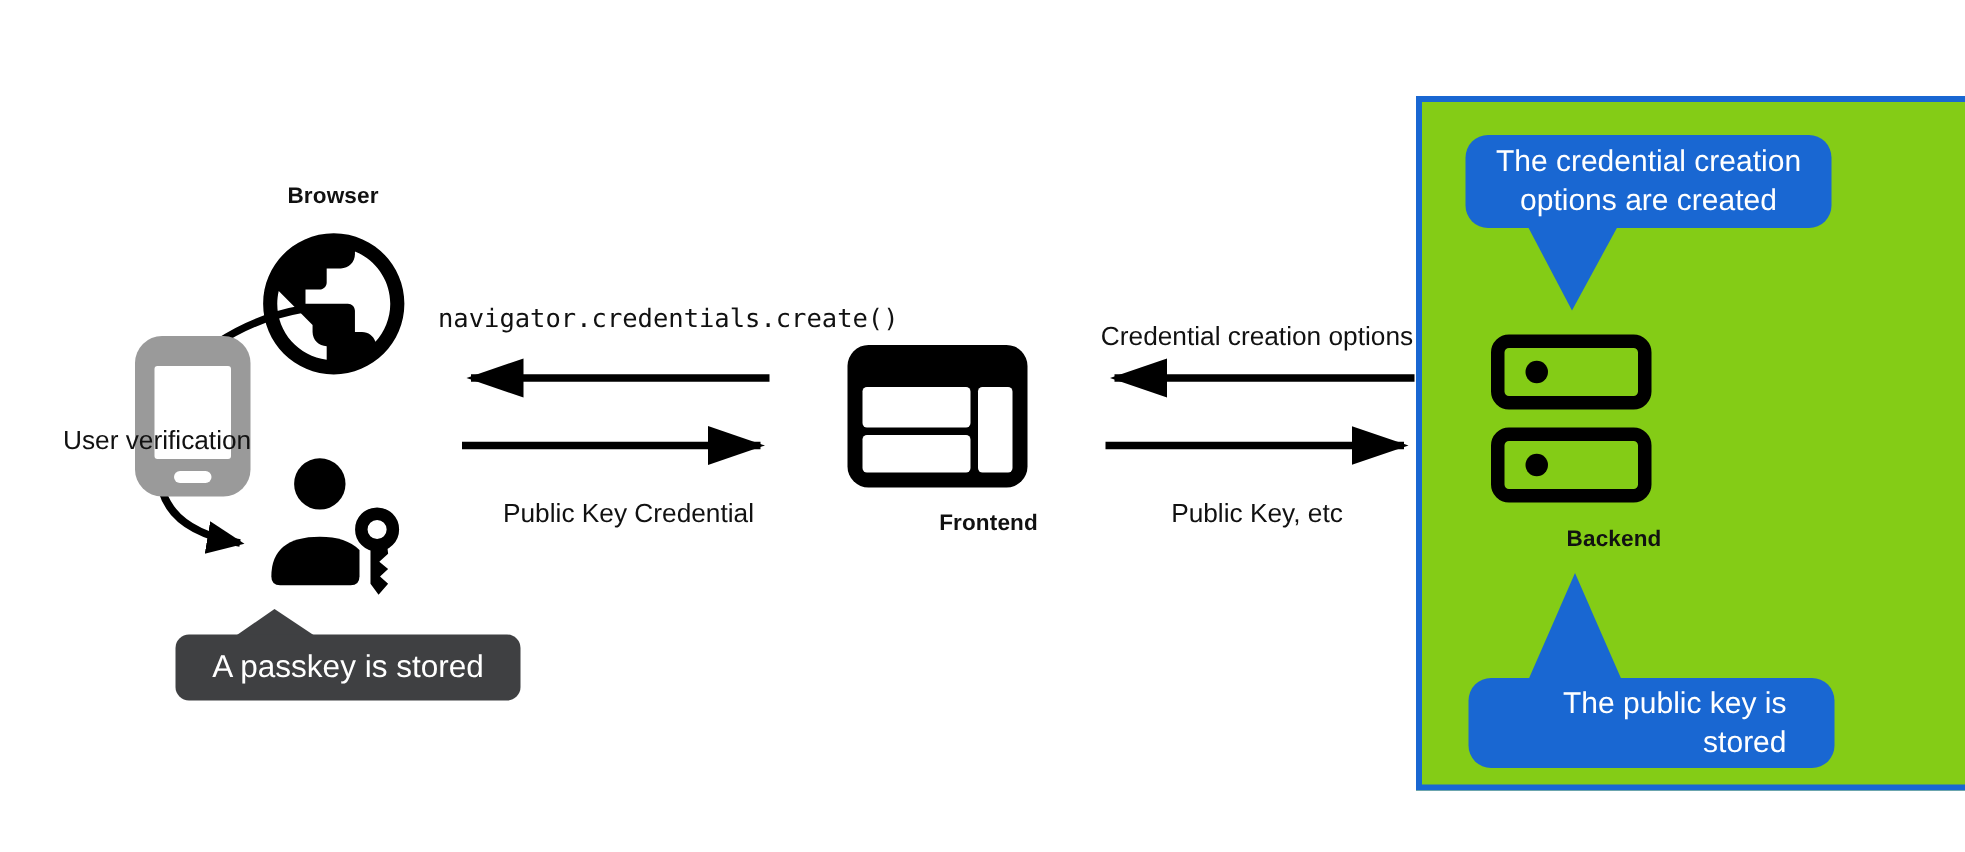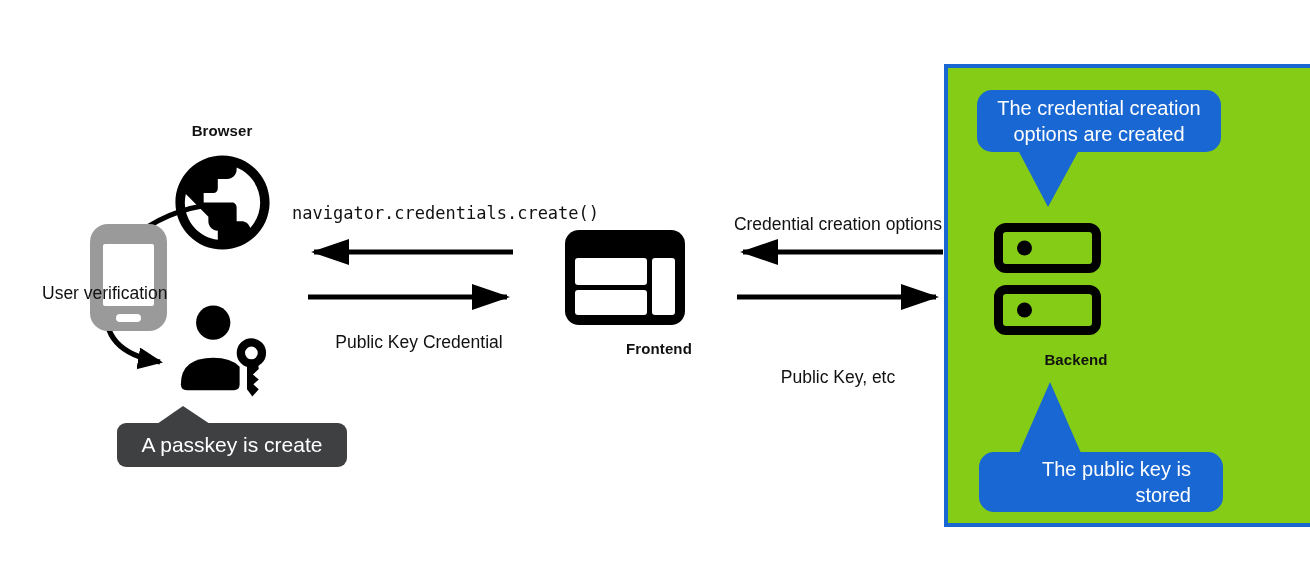--- a/index.html
+++ b/index.html
@@ -97,36 +97,36 @@
 
   <svg class="abs" style="left:176px;top:301px;" width="94" height="100" viewBox="0 0 96 100">
     <circle cx="38" cy="21" r="17.5" fill="#000"></circle>
     <path fill="#000" d="M5 84 q0 -27 33 -27 q18 0 27 9 L65 84 q0 6 -6 6 L11 90 q-6 0 -6 -6 Z"></path>
     <circle cx="77" cy="52" r="10.75" fill="none" stroke="#000" stroke-width="8.5"></circle>
     <path fill="#000" d="M72.5 64 L72.5 89 L78 96.5 L84.5 89 L79 84 L84.5 79 L78.5 74 L84.5 68.5 L84 64 Z"></path>
   </svg>
 
   <div class="tri tooltip-gray-tri"></div>
   <div class="tooltip-gray">
-    <span>A passkey is create</span>
+    <span>A passkey is stored</span>
   </div>
 
   <div class="code" style="left:292px;top:203px;">navigator.credentials.create()</div>
 
   <div class="lbl centered" style="left:419px;top:332px;">Public Key Credential</div>
 
   <div class="fe-icon">
     <div class="w fe-w1"></div>
     <div class="w fe-w2"></div>
     <div class="w fe-w3"></div>
   </div>
   <div class="lbl bold centered" style="left:627px;top:340px;margin-left:32px;">Frontend</div>
 
   <div class="lbl centered" style="left:838px;top:214px;">Credential creation options</div>
-  <div class="lbl centered" style="left:838px;top:332px;margin-top:35px;">Public Key, etc</div>
+  <div class="lbl centered" style="left:838px;top:332px;">Public Key, etc</div>
 
   <div class="panel">
 
     <div class="bubble bubble-top">
       <span class="txt">The credential creation options are created</span>
     </div>
     <div class="tri bubble-tri-down"></div>
 
     <div>
       <div class="srv-unit" style="left:46px;top:155px;">

